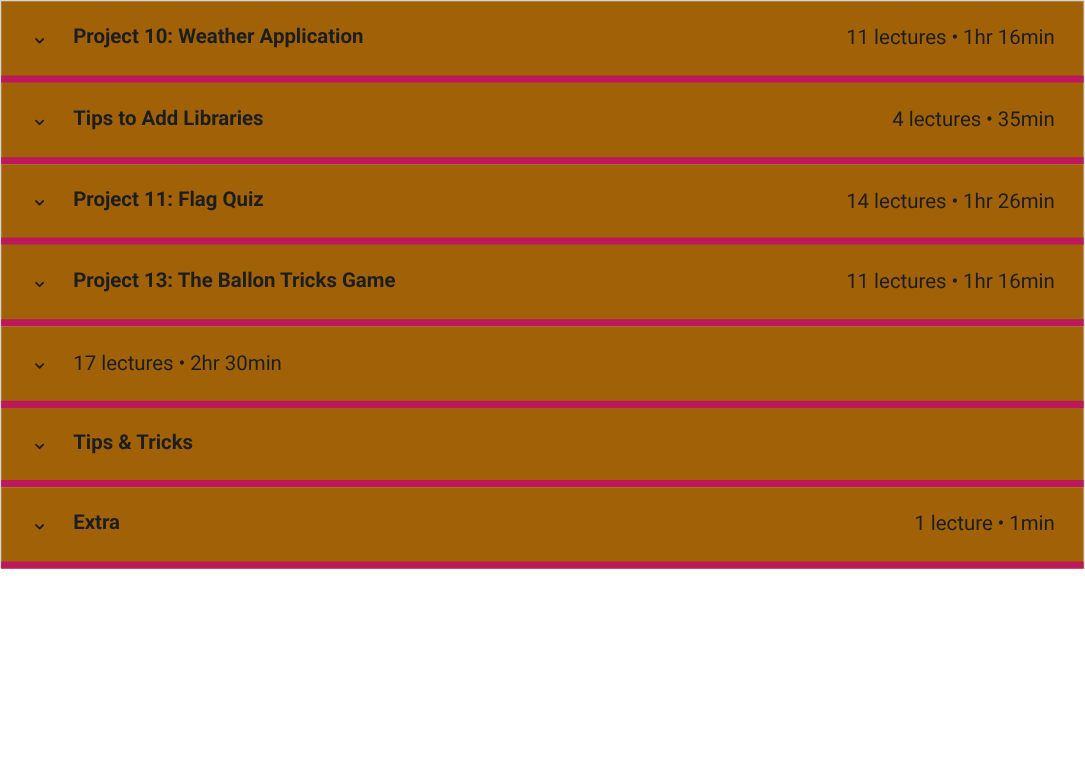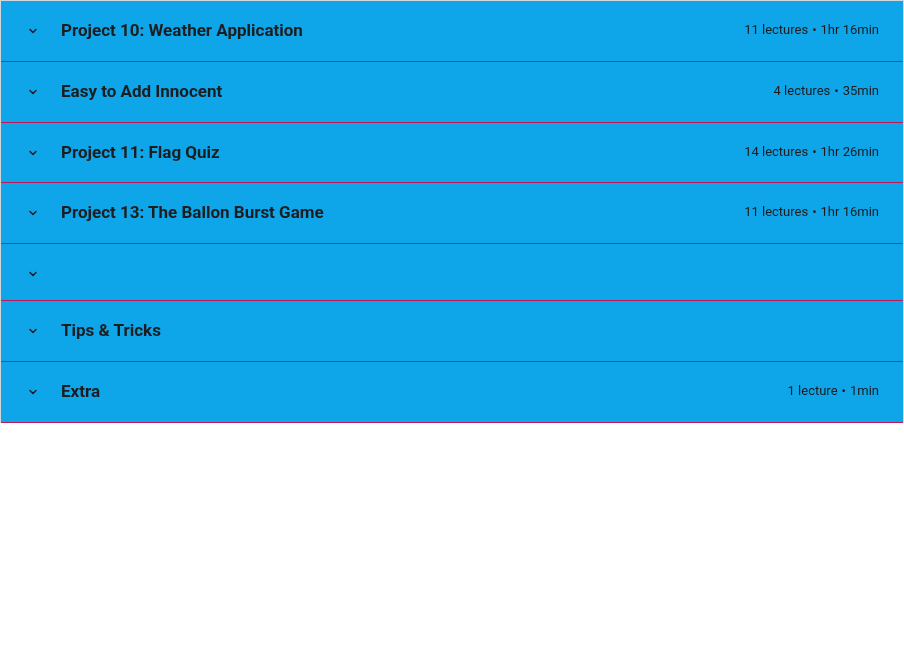--- a/index.html
+++ b/index.html
@@ -11,24 +11,24 @@
       font-family: -apple-system, BlinkMacSystemFont, "Segoe UI", Roboto, "Helvetica Neue", Arial, sans-serif;
       background: #ffffff;
       width: 904px;
     }
     .section-list {
       border: 1px solid #d1d7dc;
       border-bottom: none;
     }
     .section-row {
       display: flex;
-      align-items: flex-start;
+      align-items: center;
       padding: 18px 24px 18px 24px;
-      border-bottom: 1px solid #be185d;
-      background: #0ea5e9;
+      border-bottom: 6px solid #be185d;
+      background: #a16207;
       cursor: pointer;
     }
     .chevron-wrap {
       flex: 0 0 auto;
       width: 16px;
       height: 16px;
       margin-right: 20px;
       margin-top: 4px;
       display: flex;
       align-items: center;
@@ -41,21 +41,21 @@
     .section-title {
       flex: 1 1 auto;
       font-weight: 700;
       font-size: 17px;
       color: #1c1d1f;
       line-height: 1.4;
       padding-right: 16px;
     }
     .section-meta {
       flex: 0 0 auto;
-      font-size: 13px;
+      font-size: 17px;
       color: #1c1d1f;
       line-height: 1.4;
       margin-top: 2px;
       white-space: nowrap;
     }
     .dot {
       margin: 0 4px;
     }
   </style>
 </head>
@@ -74,21 +74,21 @@
       <span>11 lectures</span><span class="dot">•</span><span>1hr 16min</span>
     </span>
   </div>
 
   <div class="section-row">
     <span class="chevron-wrap">
       <svg viewBox="0 0 24 24" fill="none" stroke="#1c1d1f" stroke-width="3" stroke-linecap="round" stroke-linejoin="round">
           <polyline points="6 9 12 15 18 9"></polyline>
         </svg>
     </span>
-    <span class="section-title">Easy to Add Innocent</span>
+    <span class="section-title">Tips to Add Libraries</span>
     <span class="section-meta">
       <span>4 lectures</span><span class="dot">•</span><span>35min</span>
     </span>
   </div>
 
   <div class="section-row">
     <span class="chevron-wrap">
       <svg viewBox="0 0 24 24" fill="none" stroke="#1c1d1f" stroke-width="3" stroke-linecap="round" stroke-linejoin="round">
           <polyline points="6 9 12 15 18 9"></polyline>
         </svg>
@@ -99,31 +99,34 @@
     </span>
   </div>
 
 
   <div class="section-row">
     <span class="chevron-wrap">
       <svg viewBox="0 0 24 24" fill="none" stroke="#1c1d1f" stroke-width="3" stroke-linecap="round" stroke-linejoin="round">
           <polyline points="6 9 12 15 18 9"></polyline>
         </svg>
     </span>
-    <span class="section-title">Project 13: The Ballon Burst Game</span>
+    <span class="section-title">Project 13: The Ballon Tricks Game</span>
     <span class="section-meta">
       <span>11 lectures</span><span class="dot">•</span><span>1hr 16min</span>
     </span>
   </div>
 
   <div class="section-row">
     <span class="chevron-wrap">
       <svg viewBox="0 0 24 24" fill="none" stroke="#1c1d1f" stroke-width="3" stroke-linecap="round" stroke-linejoin="round">
           <polyline points="6 9 12 15 18 9"></polyline>
         </svg>
+    </span>
+    <span class="section-meta">
+      <span>17 lectures</span><span class="dot">•</span><span>2hr 30min</span>
     </span>
   </div>
 
   <div class="section-row">
     <span class="chevron-wrap">
       <svg viewBox="0 0 24 24" fill="none" stroke="#1c1d1f" stroke-width="3" stroke-linecap="round" stroke-linejoin="round">
           <polyline points="6 9 12 15 18 9"></polyline>
         </svg>
     </span>
     <span class="section-title">Tips &amp; Tricks</span>

